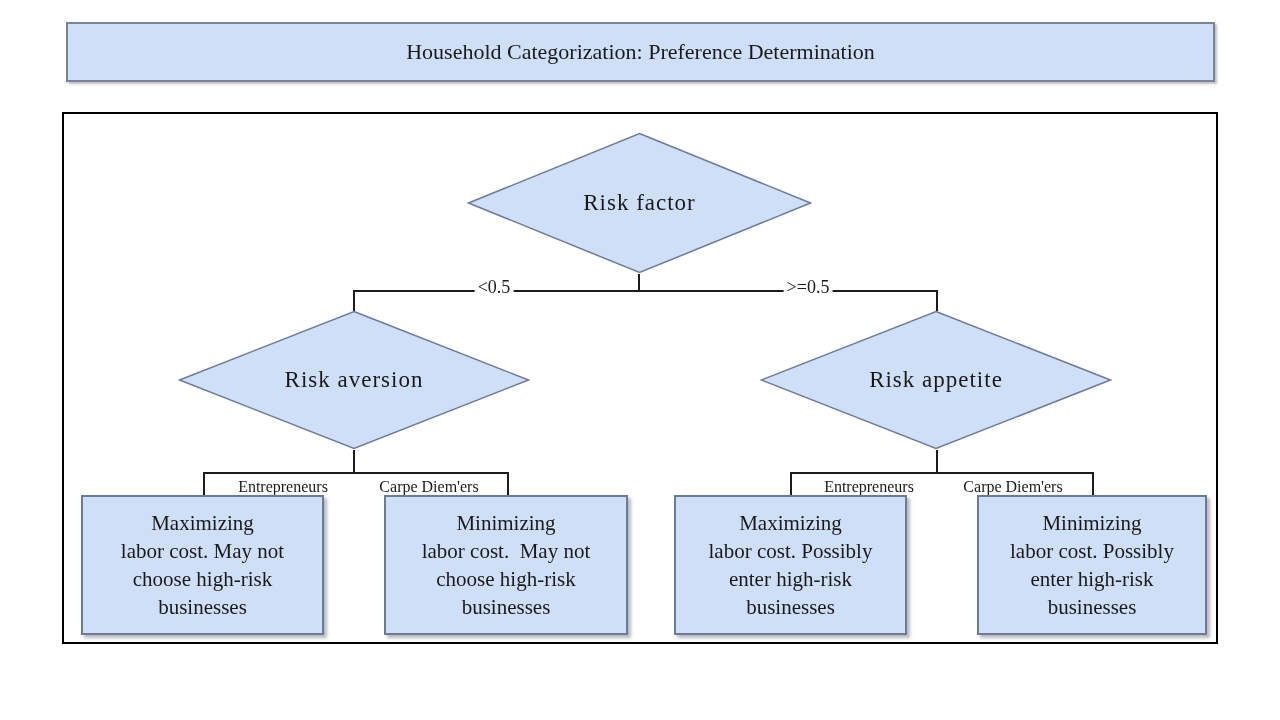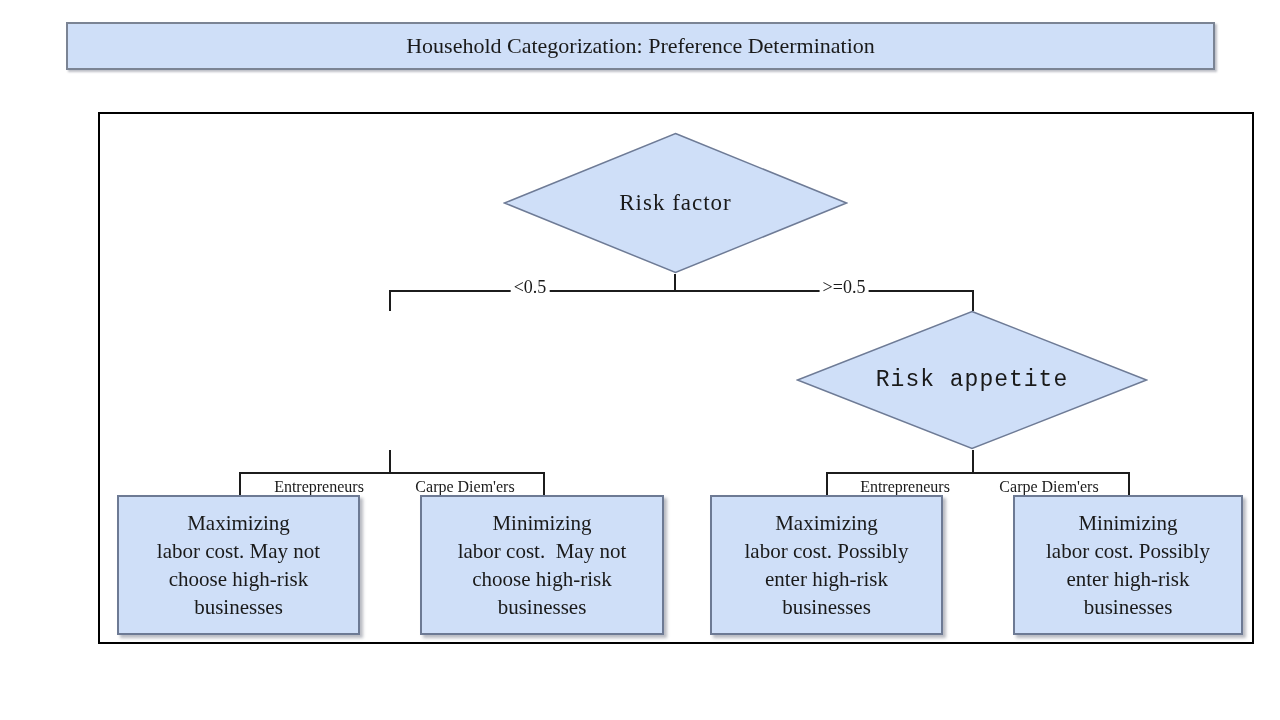--- a/index.html
+++ b/index.html
@@ -15,42 +15,41 @@
     color: #1a1a1a;
     overflow: hidden;
   }
 
   
   .title-bar {
     position: absolute;
     left: 66px;
     top: 22px;
     width: 1149px;
-    height: 48px;
+    height: 60px;
     box-sizing: border-box;
     background: var(--node-fill);
     border: 2px solid var(--frame-border);
     box-shadow: 2px 2px 2px rgba(110,115,130,0.45);
     display: flex;
     align-items: center;
     justify-content: center;
     font-size: 22px;
   }
 
   
   .canvas {
     position: absolute;
     left: 62px;
     top: 112px;
     width: 1156px;
     height: 532px;
     box-sizing: border-box;
     background: #ffffff;
     border: 2px solid #000000;
-    margin-left: 36px;
   }
 
   
   .line {
     position: absolute;
     background: var(--line-color);
   }
 
   
   .diamond {
@@ -118,22 +117,28 @@
   </div>
 
   <div class="line" style="left:574px; top:160px; width:2px; height:18px;"></div>
   <div class="line" style="left:289px; top:176px; width:585px; height:2px;"></div>
   <div class="line" style="left:289px; top:176px; width:2px; height:21px;"></div>
   <div class="line" style="left:872px; top:176px; width:2px; height:21px;"></div>
 
   <span class="edge-label value" style="left:430px;">&lt;0.5</span>
   <span class="edge-label value" style="left:744px;">&gt;=0.5</span>
 
+  <div class="diamond" style="left:114px; top:196px; width:352px; height:140px;">
+    <svg width="352" height="140">
+      <polygon points="176,1.5 350.5,70 176,138.5 1.5,70"></polygon>
+    </svg>
+    <span class="diamond-label">Risk aversion</span>
+  </div>
 
-  <div class="diamond" style="left:696px; top:196px; width:352px; height:140px;font-family:Liberation Mono, monospace;">
+  <div class="diamond" style="left:696px; top:196px; width:352px; height:140px;">
     <svg width="352" height="140">
       <polygon points="176,1.5 350.5,70 176,138.5 1.5,70"></polygon>
     </svg>
     <span class="diamond-label">Risk appetite</span>
   </div>
 
   <div class="line" style="left:289px; top:336px; width:2px; height:24px;"></div>
   <div class="line" style="left:139px; top:358px; width:306px; height:2px;"></div>
   <div class="line" style="left:139px; top:358px; width:2px; height:23px;"></div>
   <div class="line" style="left:443px; top:358px; width:2px; height:23px;"></div>

